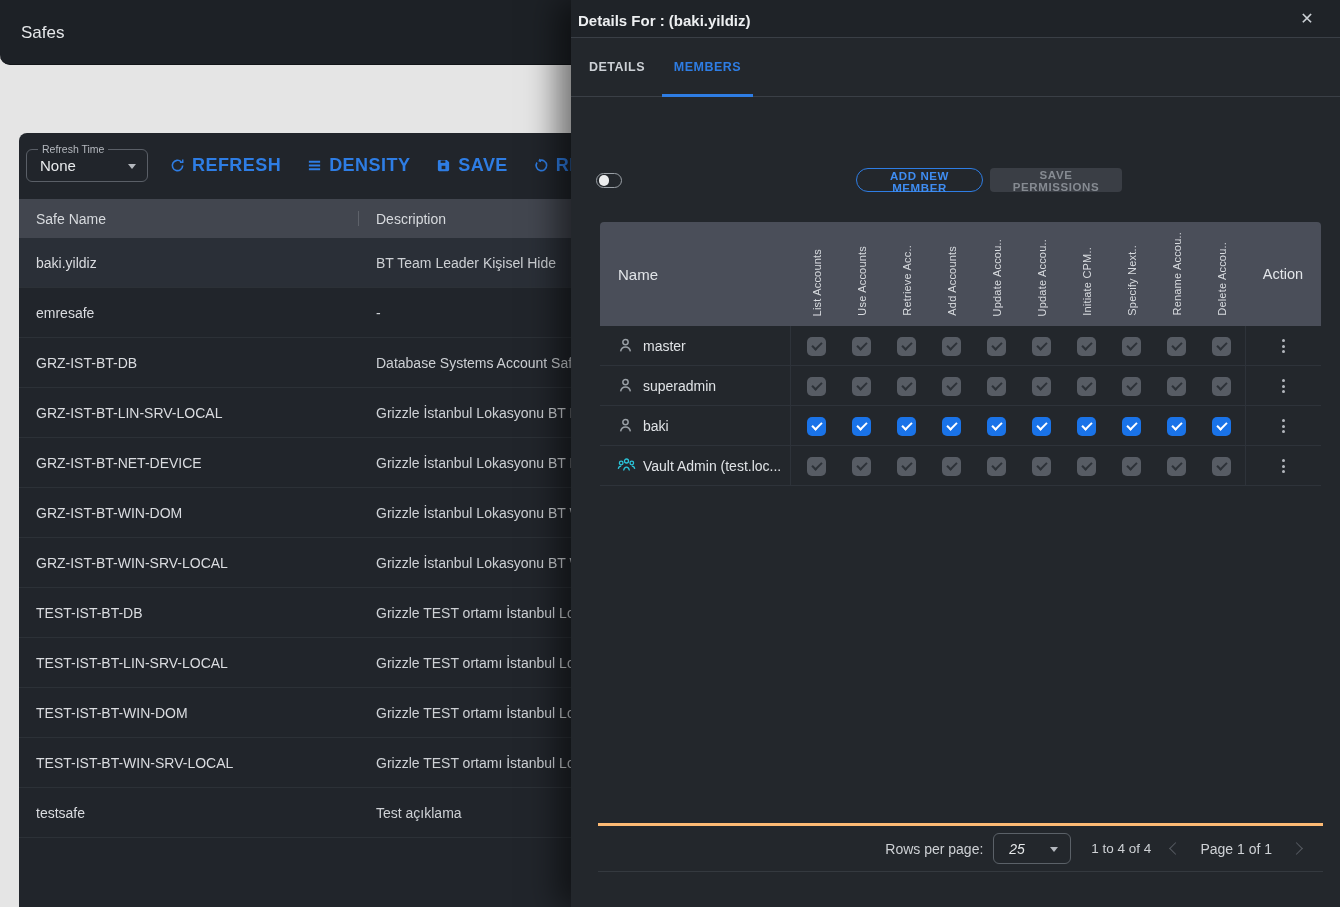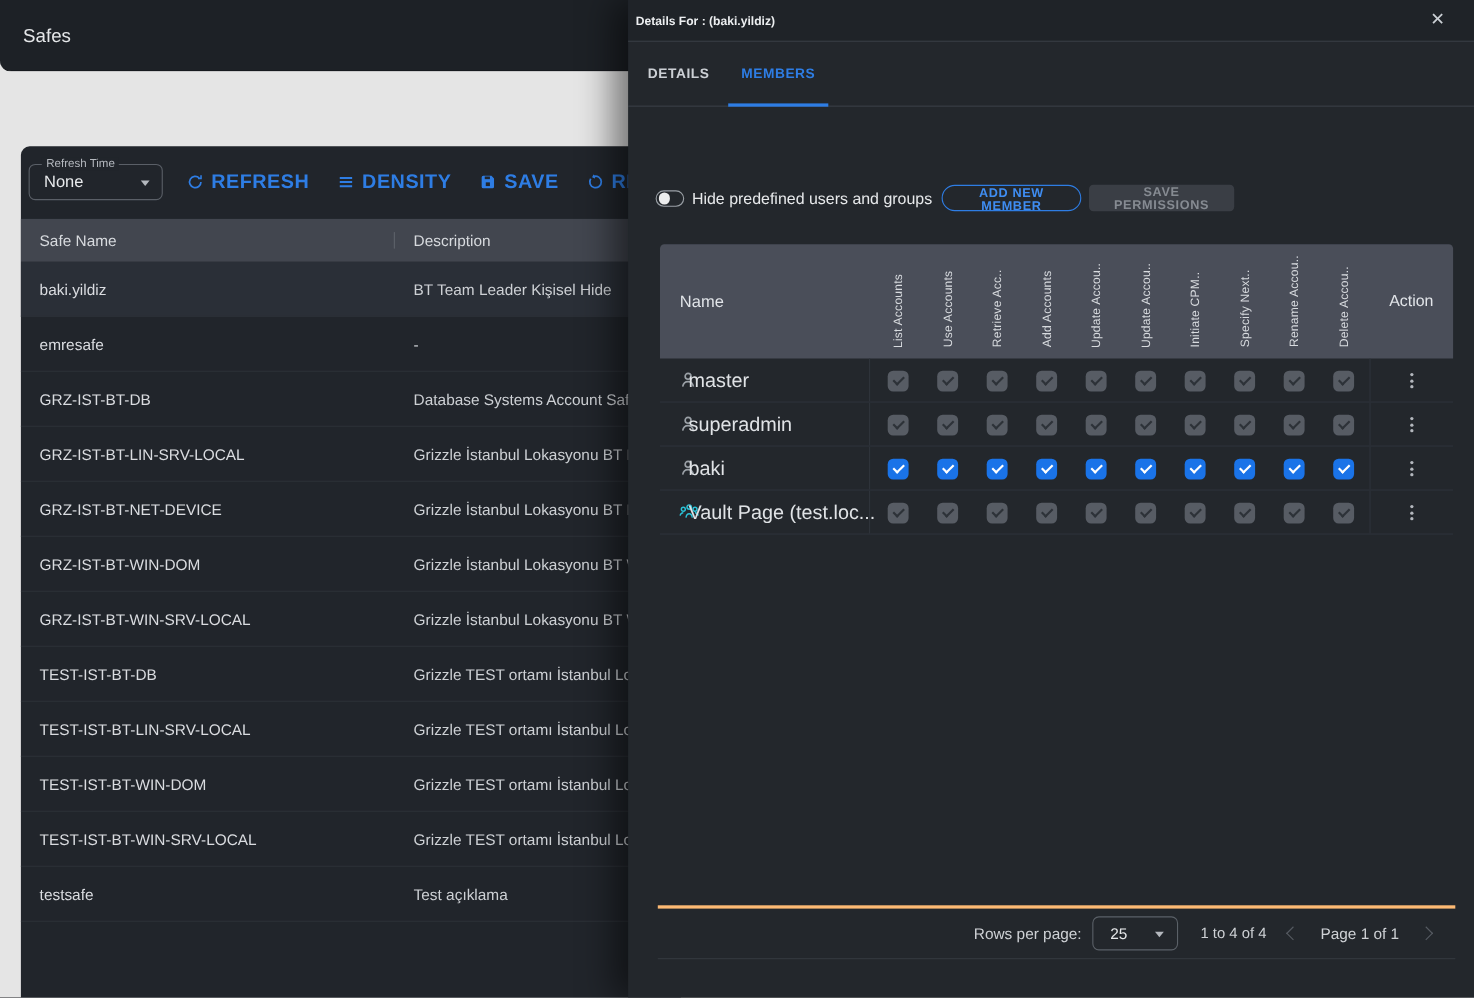--- a/index.html
+++ b/index.html
@@ -39,21 +39,21 @@
            font-size:14px;color:#dadce0;white-space:nowrap;}
   .sr-desc{position:absolute;left:357px;top:0;height:50px;display:flex;align-items:center;
            font-size:14px;color:#cdd0d4;white-space:nowrap;overflow:hidden;right:0;}
 
   
   .drawer{position:absolute;left:571px;top:0;width:769px;height:907px;background:#23272c;
           box-shadow:-14px 0 30px rgba(0,0,0,.5);}
   .drawer-head{position:absolute;left:0;top:0;width:100%;height:38px;background:#1f2328;
                border-bottom:1px solid #3a3f46;}
   .drawer-title{position:absolute;left:7px;top:0;height:40px;display:flex;align-items:center;
-                font-size:11px;font-weight:700;color:#edeff1;}
+                font-size:15px;font-weight:700;color:#edeff1;}
   .drawer-close{position:absolute;right:18px;top:3px;width:30px;height:30px;background:none;border:none;
                 color:#cbd0d5;font-size:16px;cursor:pointer;display:flex;align-items:center;justify-content:center;}
 
   .tabs{position:absolute;left:0;top:38px;width:100%;height:59px;border-bottom:1px solid #3a3f46;}
   .tab{position:absolute;top:0;height:100%;display:flex;align-items:center;justify-content:center;
        font-size:12.5px;font-weight:700;letter-spacing:.5px;color:#ccd0d5;cursor:pointer;}
   .tab-details{left:4px;width:84px;}
   .tab-members{left:91px;width:91px;color:#2e7de4;}
   .tab-members::after{content:'';position:absolute;left:0;right:0;bottom:-1px;height:3px;background:#2e7de4;}
 
@@ -87,41 +87,41 @@
                  letter-spacing:.2px;white-space:nowrap;}
   .mh-action{position:absolute;left:645px;top:0;width:76px;height:104px;display:flex;align-items:center;
              justify-content:center;font-size:14.5px;color:#e2e5e9;}
 
   .member-row{position:relative;height:40px;border-bottom:1px solid #2e333a;}
   .member-row .vsep1,.member-row .vsep2{position:absolute;top:0;bottom:0;width:1px;background:#2e333a;}
   .member-row .vsep1{left:190px;} .member-row .vsep2{left:645px;}
   .mr-icon{position:absolute;left:17px;top:11px;}
   .member-row .group-icon{display:none;}
   .member-row.group .group-icon{display:block;}
-  .mr-label{position:absolute;left:26px;top:0;height:40px;display:flex;align-items:center;
-            font-size:18px;color:#e0e3e6;white-space:nowrap;}
+  .mr-label{position:absolute;left:43px;top:0;height:40px;display:flex;align-items:center;
+            font-size:14px;color:#e0e3e6;white-space:nowrap;}
   .mr-perms{position:absolute;left:194px;top:0;height:40px;display:flex;}
   .cb-cell{width:45px;height:40px;display:flex;align-items:center;justify-content:center;}
   .cb{position:relative;width:19px;height:19px;border-radius:5px;background:#575c64;cursor:pointer;}
   .cb::after{content:'';position:absolute;left:4.5px;top:5px;width:8px;height:4px;
              border-left:2px solid #2d3238;border-bottom:2px solid #2d3238;transform:rotate(-45deg);}
   .member-row.active .cb{background:#1a73e8;}
   .member-row.active .cb::after{border-color:#ffffff;}
   .mr-action{position:absolute;left:645px;top:0;width:76px;height:40px;display:flex;align-items:center;
              justify-content:center;}
   .kebab{display:flex;flex-direction:column;gap:2.5px;padding:4px;cursor:pointer;background:none;border:none;}
   .kebab i{width:3px;height:3px;border-radius:50%;background:#b3b7bd;}
 
   
   .m-footer{position:absolute;left:27px;top:823px;width:725px;height:49px;border-top:3px solid #fdba74;
             border-bottom:1px solid #34393f;display:flex;align-items:center;justify-content:flex-end;
             padding-right:22px;}
   .mf-label{font-size:14px;color:#ced1d5;}
   .rpp-select{position:relative;width:78px;height:31px;border:1px solid #5b6168;border-radius:6px;
-              margin:0 20px 0 10px;display:flex;align-items:center;cursor:pointer;}
+              margin:0 20px 0 10px;display:flex;align-items:center;cursor:pointer;font-style:italic;}
   .rpp-value{margin-left:15px;font-size:14px;color:#e6e8ea;}
   .rpp-caret{position:absolute;right:12px;top:13px;}
   .mf-range{font-size:13.5px;color:#ced1d5;margin-right:20px;}
   .chev{width:9px;height:9px;border-right:1.6px solid #565b62;border-bottom:1.6px solid #565b62;cursor:pointer;}
   .chev-left{transform:rotate(135deg);margin-right:20px;}
   .chev-right{transform:rotate(-45deg);margin-left:20px;}
   .mf-page{font-size:14px;color:#ced1d5;}
 </style>
 </head>
 <body>
@@ -262,21 +262,20 @@
 
     <div class="tabs">
       <div class="tab tab-members">MEMBERS</div>
       <div class="tab tab-details">DETAILS</div>
     </div>
 
 
     <span class="toggle">
         <span class="knob"></span>
       </span>
-    <span class="toggle-label">Hide predefined users and groups</span>
 
     <button class="btn-outline">ADD NEW MEMBER</button>
     <button class="btn-disabled">SAVE PERMISSIONS</button>
 
     <div class="mtable">
       <div class="m-head">
         <div class="mh-name">Name</div>
         <div class="mh-perms">
 
             <div class="perm-col">
@@ -486,21 +485,21 @@
 
             <span class="mr-icon group-icon">
               <svg width="19" height="16" viewBox="0 0 19 16" fill="none" stroke="#2bc4d9" stroke-width="1.3">
                 <circle cx="9.5" cy="4" r="2"></circle>
                 <circle cx="4.2" cy="6" r="1.8"></circle>
                 <circle cx="14.8" cy="6" r="1.8"></circle>
                 <path d="M6.6 13.5c.4-2.2 1.6-3.4 2.9-3.4s2.5 1.2 2.9 3.4"></path>
                 <path d="M1.3 11.8c.3-1.7 1.4-2.7 2.9-2.7M17.7 11.8c-.3-1.7-1.4-2.7-2.9-2.7"></path>
               </svg>
             </span>
-            <span class="mr-label">Vault Page (test.loc...</span>
+            <span class="mr-label">Vault Admin (test.loc...</span>
             <span class="mr-perms">
               <span class="cb-cell">
                 <span class="cb"></span>
               </span>
               <span class="cb-cell">
                 <span class="cb"></span>
               </span>
               <span class="cb-cell">
                 <span class="cb"></span>
               </span>

